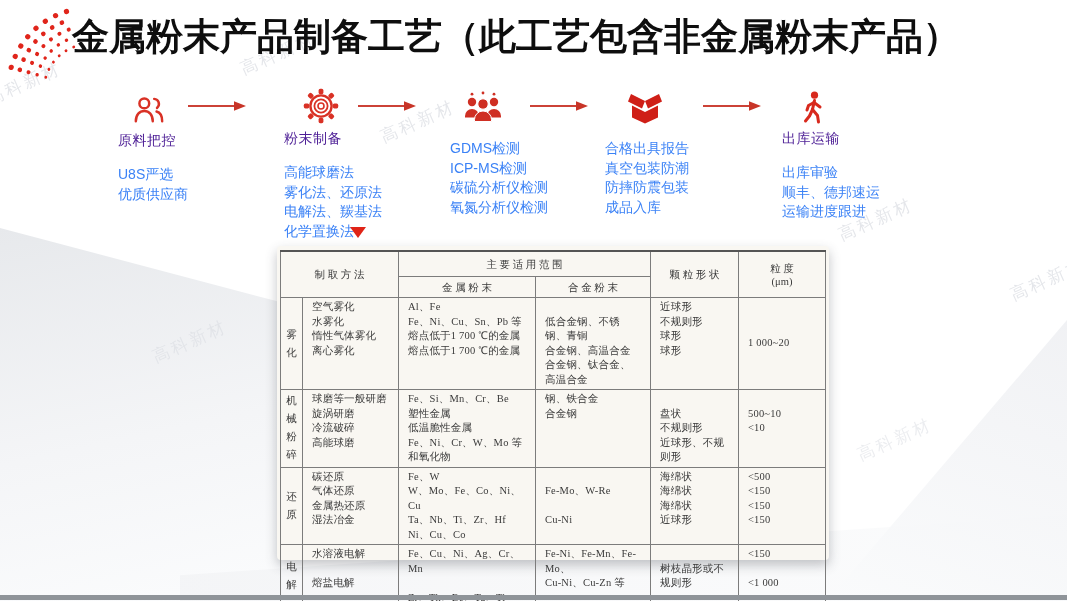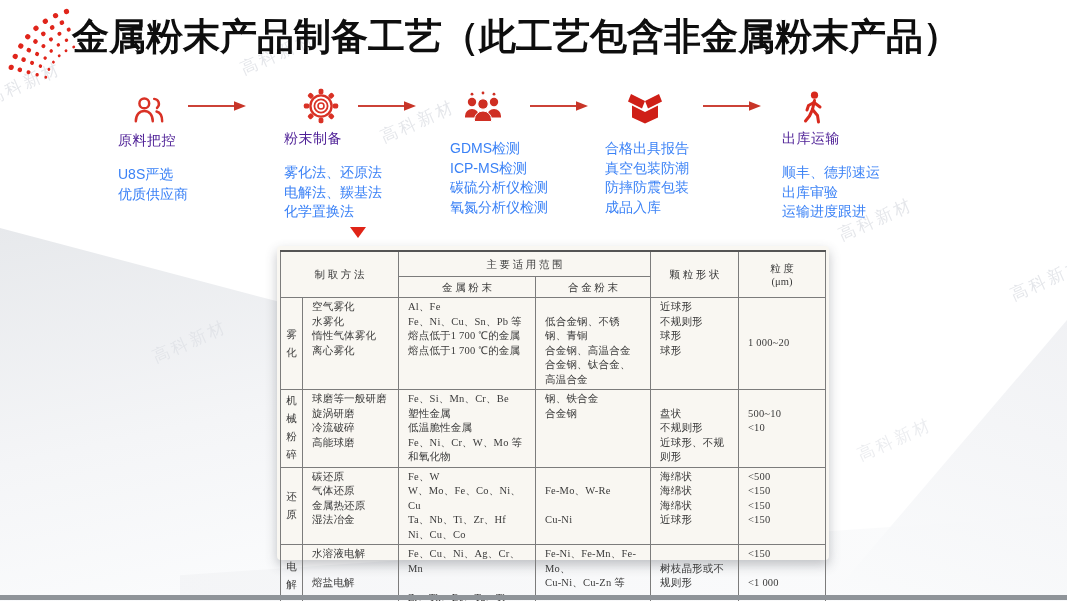--- a/index.html
+++ b/index.html
@@ -114,20 +114,21 @@
           <rect x="15.6" y="0.8" width="4.8" height="5.4" rx="1.6" transform="rotate(135 18 18)"></rect>
           <rect x="15.6" y="0.8" width="4.8" height="5.4" rx="1.6" transform="rotate(180 18 18)"></rect>
           <rect x="15.6" y="0.8" width="4.8" height="5.4" rx="1.6" transform="rotate(225 18 18)"></rect>
           <rect x="15.6" y="0.8" width="4.8" height="5.4" rx="1.6" transform="rotate(270 18 18)"></rect>
           <rect x="15.6" y="0.8" width="4.8" height="5.4" rx="1.6" transform="rotate(315 18 18)"></rect>
         </g>
       </svg>
     </div>
     <div class="step-title">粉末制备</div>
     <div class="step-items">
+        <div>高能球磨法</div>
         <div>雾化法、还原法</div>
         <div>电解法、羰基法</div>
         <div>化学置换法</div>
       </div>
   </div>
 
   <div class="step" style="left:450px;top:88px;">
     <div class="step-icon" style="padding-left:13px;">
       <svg width="40" height="33" viewBox="0 0 40 33">
         <g fill="#cf2f23">
@@ -177,22 +178,22 @@
           <path d="M11.5 9.5 L9.5 18.5"></path>
           <path d="M11 11.5 L17 16"></path>
           <path d="M11 11.5 L5.5 14.5 L4 19"></path>
           <path d="M9.5 18.5 L14.5 24.5 L15.5 31"></path>
           <path d="M9.5 18.5 L6.5 25 L2.5 30"></path>
         </g>
       </svg>
     </div>
     <div class="step-title">出库运输</div>
     <div class="step-items">
+        <div>出库审验</div>
         <div>顺丰、德邦速运</div>
-        <div>出库审验</div>
         <div>运输进度跟进</div>
       </div>
   </div>
 
   <svg class="arrow" style="left:187px;" width="60" height="12" viewBox="0 0 60 12">
     <line x1="1" y1="6" x2="48" y2="6" stroke="#cc4237" stroke-width="2"></line>
       <polygon points="47,1.2 59,6 47,10.8" fill="#c83528"></polygon>
   </svg>
   <svg class="arrow" style="left:357px;" width="60" height="12" viewBox="0 0 60 12">
     <line x1="1" y1="6" x2="48" y2="6" stroke="#cc4237" stroke-width="2"></line>

